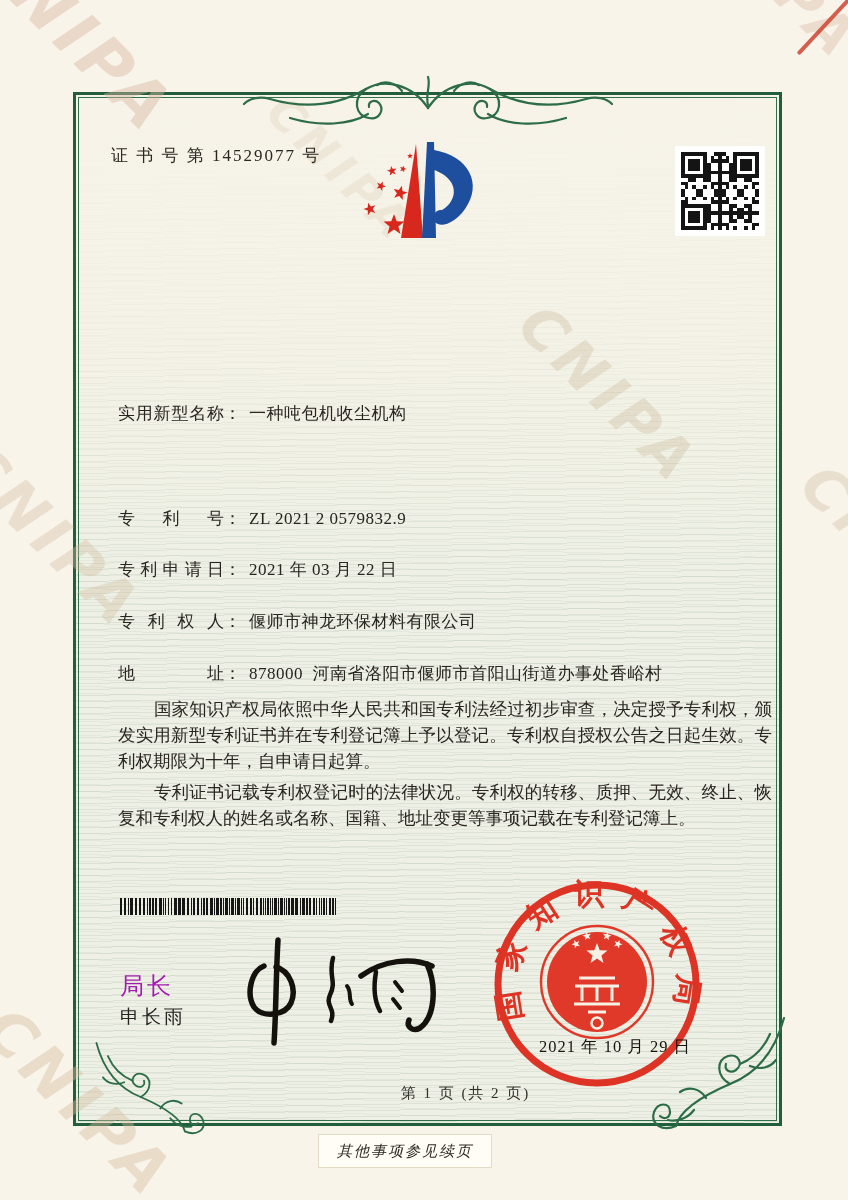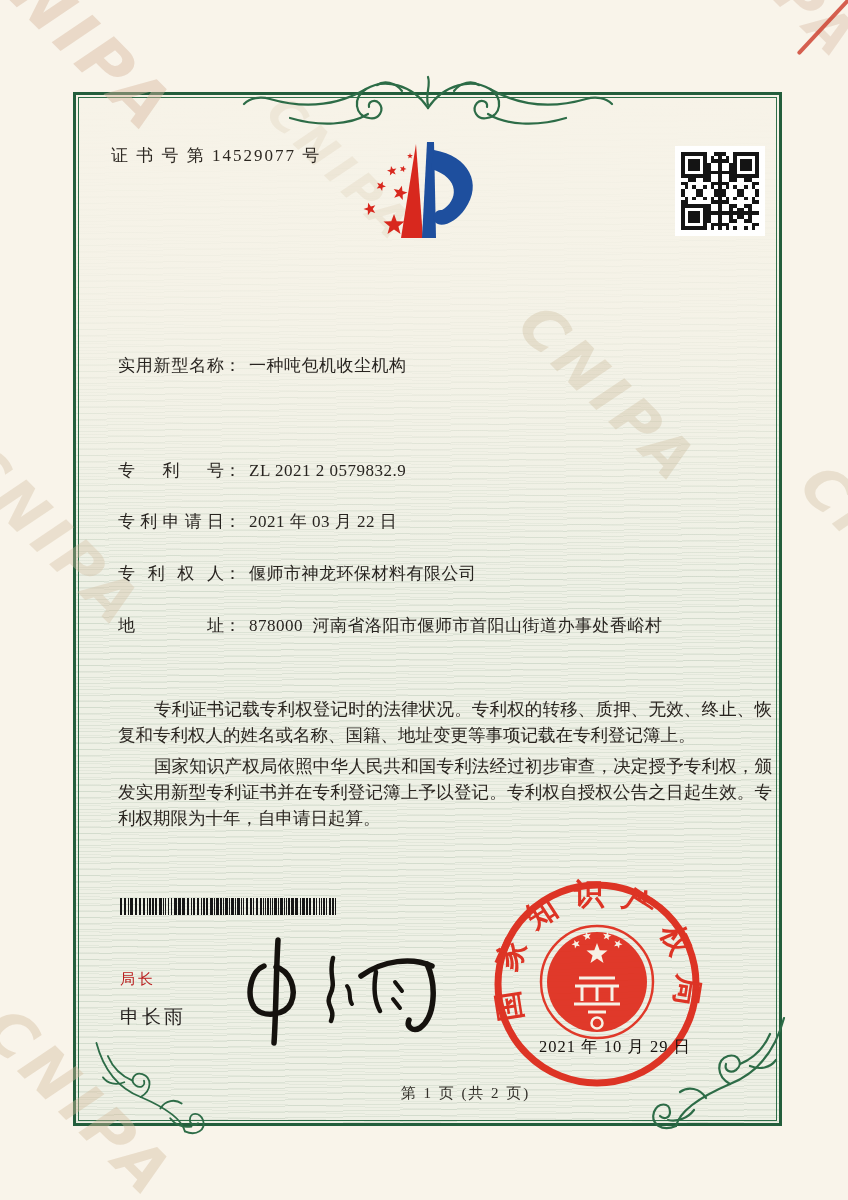--- a/index.html
+++ b/index.html
@@ -47,36 +47,36 @@
   
   .content{position:absolute; z-index:4; left:73px; top:92px; width:785px; height:1034px;}
   .cert-no{position:absolute; left:38px; top:52px; font-size:17px; letter-spacing:2px; color:#2b2620;}
   .logo{position:absolute; left:264px; top:44px; width:152px; height:114px;}
   .qr{position:absolute; left:602px; top:54px; width:78px; height:78px; background:#fff; padding:6px;}
   .qr svg{width:78px; height:78px; fill:#141414; shape-rendering:crispEdges;}
   .title{
     position:absolute; left:0; top:160px; width:100%; text-align:center;
     font-size:40px; font-weight:bold; letter-spacing:7px; color:#191613;
   }
-  .field-row{position:absolute; left:45px; font-size:17px; white-space:nowrap; color:#282necolor:#282420;}
+  .field-row{position:absolute; left:45px; font-size:17px; white-space:nowrap; color:#282necolor:#282420;margin-top:48px;}
   .field-row{color:#282420;}
   .f0{top:262px}.f1{top:315px}.f2{top:367px}.f3{top:418px}.f4{top:470px}.f5{top:522px}
   .grant-row{top:574px; width:660px;}
   .grant-col2{position:absolute; left:332px; top:0; white-space:nowrap;}
   .field-label{display:inline-block; width:106px; text-align:justify; text-align-last:justify;}
   .colon{display:inline-block; margin-right:8px;}
   .field-value{white-space:pre-wrap; letter-spacing:.5px;}
   .body-text{
     position:absolute; left:45px; top:604px; width:654px;
     font-size:17.5px; line-height:26px; color:#2a2520; text-align:justify;
   }
   .body-text p{margin:0 0 5px 0; text-indent:2.05em;}
   .barcode{position:absolute; left:47px; top:806px; width:222px; height:17px;}
   .barcode div{position:absolute; top:0; height:100%; background:#161616;}
-  .signer-title{position:absolute; left:47px; top:878px; font-size:15px; letter-spacing:3px; color:#b91c1c;}
+  .signer-title{position:absolute; left:47px; top:878px; font-size:24px; letter-spacing:3px; color:#a21caf;}
   .signer-name {position:absolute; left:47px; top:912px; font-size:19px; letter-spacing:3px; color:#262220;}
   .signature{position:absolute; left:158px; top:838px; width:232px; height:118px;}
   .seal{position:absolute; left:418px; top:786px; width:212px; height:212px; opacity:.95;}
   .seal-date{
     position:absolute; left:444px; top:944px; width:196px; text-align:center;
     font-size:16.5px; letter-spacing:1px; color:#17130f; z-index:5;
   }
   .page-info{position:absolute; left:0; top:992px; width:100%; text-align:center; font-size:15px; letter-spacing:2px; color:#33302a;}
   .note{
     position:absolute; z-index:4; left:318px; top:1134px;
@@ -424,22 +424,22 @@
     </div>
     <div class="field-row f4">
       <span class="field-label">专利权人</span><span class="colon">：</span><span class="field-value">偃师市神龙环保材料有限公司</span>
     </div>
     <div class="field-row f5">
       <span class="field-label">地址</span><span class="colon">：</span><span class="field-value">878000  河南省洛阳市偃师市首阳山街道办事处香峪村</span>
     </div>
 
 
     <div class="body-text">
+      <p>国家知识产权局依照中华人民共和国专利法经过初步审查，决定授予专利权，颁发实用新型专利证书并在专利登记簿上予以登记。专利权自授权公告之日起生效。专利权期限为十年，自申请日起算。</p>
       <p>专利证书记载专利权登记时的法律状况。专利权的转移、质押、无效、终止、恢复和专利权人的姓名或名称、国籍、地址变更等事项记载在专利登记簿上。</p>
-      <p>国家知识产权局依照中华人民共和国专利法经过初步审查，决定授予专利权，颁发实用新型专利证书并在专利登记簿上予以登记。专利权自授权公告之日起生效。专利权期限为十年，自申请日起算。</p>
     </div>
 
     <div class="barcode" id="barcode">
         <div style="left:0px;width:2px"></div>
         <div style="left:4px;width:2px"></div>
         <div style="left:8px;width:1px"></div>
         <div style="left:10px;width:3px"></div>
         <div style="left:15px;width:2px"></div>
         <div style="left:19px;width:2px"></div>
         <div style="left:23px;width:2px"></div>
@@ -552,13 +552,14 @@
           </g>
           <circle cx="106" cy="145" r="5.5" fill="none" stroke="#f8f2e6" stroke-width="2.5"></circle>
         </g>
       </svg>
     </div>
     <div class="seal-date">2021 年 10 月 29 日</div>
 
     <div class="page-info">第 1 页 (共 2 页)</div>
   </div>
 
+  <div class="note">其他事项参见续页</div>
 </div>
 
 </body></html>

